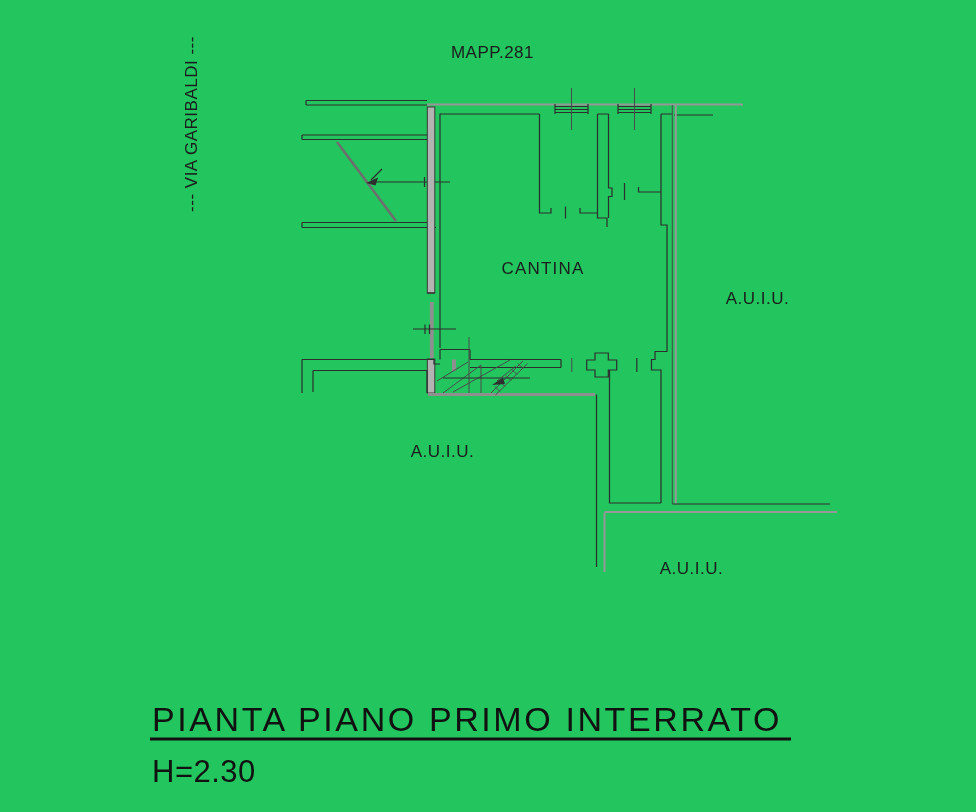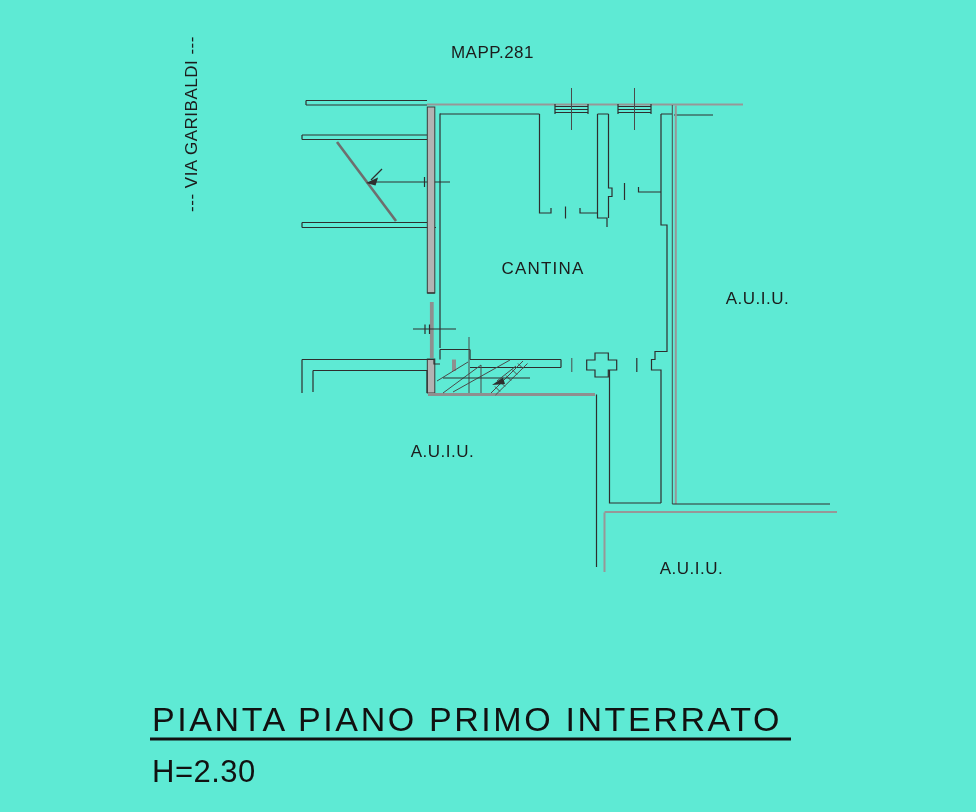--- a/index.html
+++ b/index.html
@@ -1,16 +1,16 @@
 <!DOCTYPE html>
 <html><head>
 <meta charset="utf-8">
 <style>
   html,body{margin:0;padding:0;background:#ffffff;}
-  .page{position:relative;width:976px;height:812px;background:#5eead4;overflow:hidden;
+  .page{position:relative;width:976px;height:812px;background:#22c55e;overflow:hidden;
         font-family:"Liberation Sans",sans-serif;}
   svg{display:block;}
   .ln{stroke:#2e2e2e;stroke-width:1.2;fill:none;}
   .lnthin{stroke:#4a4a4a;stroke-width:1;fill:none;}
   .gry{stroke:#979797;stroke-width:2;fill:none;}
   .gry3{stroke:#8f8f8f;stroke-width:3;fill:none;}
   .diag{stroke:#6e6e6e;stroke-width:2.6;fill:none;}
   .wallfill{fill:#b3b3b3;stroke:#3a3a3a;stroke-width:1;}
   .leaf{fill:#8f8f8f;stroke:none;}
   .arrowhead{fill:#2e2e2e;stroke:none;}

